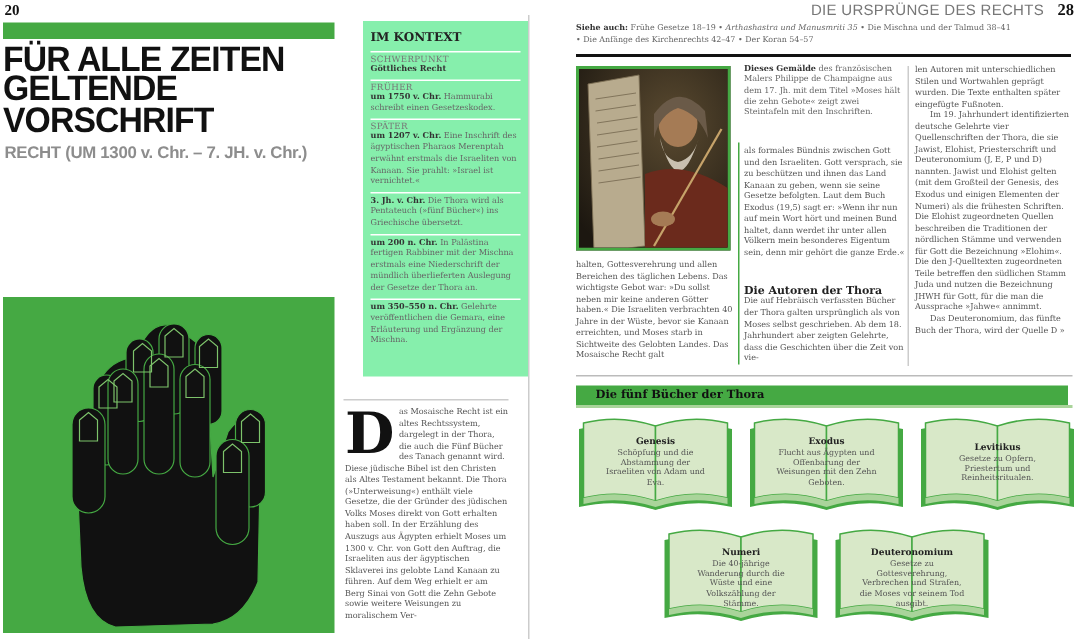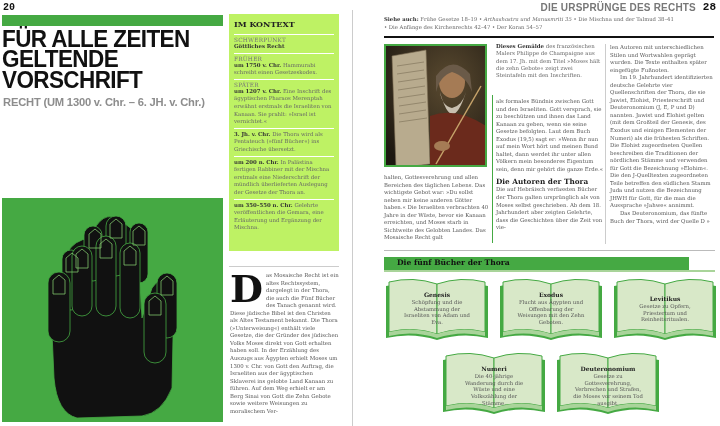--- a/index.html
+++ b/index.html
@@ -1,24 +1,24 @@
 <!DOCTYPE html>
 <html><head>
 <meta charset="utf-8">
 <style>
 *{box-sizing:border-box;margin:0;padding:0}
 body{width:720px;height:426px;background:#fff;position:relative;overflow:hidden;font-family:"DejaVu Serif",serif;color:#444}
 .abs{position:absolute}
-.pnum{font-family:Liberation Mono, monospace;font-weight:bold;color:#111}
+.pnum{font-family:Liberation Serif, serif;font-weight:bold;color:#111}
 #pg-left{left:0;top:0;width:360px;height:426px}
 #pg-right{left:360px;top:0;width:360px;height:426px}
 .greenbar{background:#45a943}
 .title{font-family:"Liberation Sans",sans-serif;font-weight:bold;font-size:22.5px;line-height:20px;color:#111;letter-spacing:-0.6px;transform:scaleY(1.05)}
 .subtitle{font-family:"Liberation Sans",sans-serif;font-weight:bold;font-size:11.2px;line-height:15px;color:#8d8d8d;letter-spacing:-0.2px}
-.ctx{background:#bef264;}
+.ctx{background:#86efac;margin-left:13px;}
 .ctx h3{font-family:"DejaVu Serif",serif;font-size:8px;font-weight:bold;color:#222;padding:2px 0 3px}
 .ctx .lbl{font-size:5.8px;color:#777;letter-spacing:0.2px}
 .ctx .sep{border-top:1px solid #fff;margin:2px 0}
 .ctx p{font-size:5.4px;line-height:7.6px;color:#666}
 .ctx b{color:#333}
 .body{font-size:5.4px;line-height:7.55px;color:#555}
 .drop{float:left;font-family:"DejaVu Serif",serif;font-weight:bold;font-size:38px;line-height:32px;color:#111;margin:1px 3px 0 0}
 .see{font-size:5.3px;line-height:8px;color:#666}
 .see b{color:#333}
 .hline{background:#111}
@@ -37,21 +37,21 @@
 
 <div id="pg-left" class="abs">
   <div class="abs pnum" style="left:3px;top:2px;font-size:10px;">20</div>
   <div class="abs greenbar" style="left:2px;top:15px;width:221px;height:11px"></div>
 
   <div class="abs" style="left:2px;top:30px;width:225px">
     <div class="title">FÜR ALLE ZEITEN</div>
     <div class="title">GELTENDE VORSCHRIFT</div>
   </div>
   <div class="abs" style="left:3px;top:95px;width:225px">
-    <div class="subtitle">RECHT (UM 1300 v. Chr. – 6. JH. v. Chr.)</div>
+    <div class="subtitle">RECHT (UM 1300 v. Chr. – 7. JH. v. Chr.)</div>
   </div>
 
   <div class="abs greenbar" style="left:2px;top:198px;width:221px;height:224px">
     <svg width="221" height="224" viewBox="0 0 221 224">
       <g fill="#111" stroke="#45a943" stroke-width="0.8">
         <path d="M88 40 Q100 10 118 22 L135 35 L140 120 L150 90 Q165 70 172 90 L170 190 Q160 215 140 218 L75 220 Q55 215 52 180 L48 90 Q50 75 62 75 L65 55 Q72 42 88 40 Z"></path>
         <rect x="82" y="28" width="18" height="55" rx="9"></rect>
         <rect x="104" y="18" width="20" height="60" rx="10"></rect>
         <rect x="128" y="25" width="18" height="60" rx="9"></rect>
         <rect x="60" y="52" width="18" height="60" rx="9"></rect>
@@ -98,21 +98,21 @@
   <div class="abs" style="left:229px;top:266px;width:110px;height:1px;background:#ccc"></div>
 
   <div class="abs body" style="left:230px;top:272px;width:109px">
     <span class="drop">D</span><span>as Mosaische Recht ist ein altes Rechtssystem, dargelegt in der Thora, die auch die Fünf Bücher des Tanach genannt wird. Diese jüdische Bibel ist den Christen als Altes Testament bekannt. Die Thora (»Unterweisung«) enthält viele Gesetze, die der Gründer des jüdischen Volks Moses direkt von Gott erhalten haben soll. In der Erzählung des Auszugs aus Ägypten erhielt Moses um 1300 v. Chr. von Gott den Auftrag, die Israeliten aus der ägyptischen Sklaverei ins gelobte Land Kanaan zu führen. Auf dem Weg erhielt er am Berg Sinai von Gott die Zehn Gebote sowie weitere Weisungen zu moralischem Ver-</span>
   </div>
   <div class="abs vsep" style="left:352px;top:10px;width:1px;height:416px"></div>
 </div>
 
 <div id="pg-right" class="abs">
   <div class="abs pnum" style="right:4px;top:1px;font-size:11px;">28</div>
-  <div class="abs" style="right:24px;top:2px;font-family:'Liberation Sans',sans-serif;font-weight:bold;font-size:10px;color:#777;letter-spacing:0.2px">DIE URSPRÜNGE DES RECHTS</div>
+  <div class="abs" style="right:24px;top:2px;font-family:'Liberation Sans',sans-serif;font-weight:normal;font-size:10px;color:#777;letter-spacing:0.2px">DIE URSPRÜNGE DES RECHTS</div>
 
   <div class="abs see" style="left:24px;top:15px;width:330px">
     <b>Siehe auch:</b>
     <span>Frühe Gesetze 18–19</span> •
     <i>Arthashastra und Manusmriti 35</i> •
     <span>Die Mischna und der Talmud 38–41</span><br>
     • <span>Die Anfänge des Kirchenrechts 42–47</span> •
     <span>Der Koran 54–57</span>
   </div>
   <div class="abs hline" style="left:24px;top:36px;width:330px;height:2px"></div>
@@ -150,33 +150,33 @@
     <b>Dieses Gemälde</b> <span>des französischen Malers Philippe de Champaigne aus dem 17. Jh. mit dem Titel »Moses hält die zehn Gebote« zeigt zwei Steintafeln mit den Inschriften.</span>
   </div>
 
   <div class="abs body" style="left:24px;top:174px;width:107px">
     <span>halten, Gottesverehrung und allen Bereichen des täglichen Lebens. Das wichtigste Gebot war: »Du sollst neben mir keine anderen Götter haben.« Die Israeliten verbrachten 40 Jahre in der Wüste, bevor sie Kanaan erreichten, und Moses starb in Sichtweite des Gelobten Landes. Das Mosaische Recht galt</span>
   </div>
 
   <div class="abs" style="left:132px;top:95px;width:1px;height:148px;background:#45a943"></div>
   <div class="abs body" style="left:136px;top:98px;width:108px">
     <div>als formales Bündnis zwischen Gott und den Israeliten. Gott versprach, sie zu beschützen und ihnen das Land Kanaan zu geben, wenn sie seine Gesetze befolgten. Laut dem Buch Exodus (19,5) sagt er: »Wenn ihr nun auf mein Wort hört und meinen Bund haltet, dann werdet ihr unter allen Völkern mein besonderes Eigentum sein, denn mir gehört die ganze Erde.«</div>
-    <h4 style="margin-top:4px">Die Autoren der Thora</h4>
+    <h4 style="margin-top:16px">Die Autoren der Thora</h4>
     <div>Die auf Hebräisch verfassten Bücher der Thora galten ursprünglich als von Moses selbst geschrieben. Ab dem 18. Jahrhundert aber zeigten Gelehrte, dass die Geschichten über die Zeit von vie-</div>
   </div>
 
   <div class="abs vsep" style="left:245px;top:44px;width:1px;height:200px"></div>
   <div class="abs body" style="left:250px;top:44px;width:106px">
     <div>len Autoren mit unterschiedlichen Stilen und Wortwahlen geprägt wurden. Die Texte enthalten später eingefügte Fußnoten.</div>
     <div style="text-indent:10px">Im 19. Jahrhundert identifizierten deutsche Gelehrte vier Quellenschriften der Thora, die sie Jawist, Elohist, Priesterschrift und Deuteronomium (J, E, P und D) nannten. Jawist und Elohist gelten (mit dem Großteil der Genesis, des Exodus und einigen Elementen der Numeri) als die frühesten Schriften. Die Elohist zugeordneten Quellen beschreiben die Traditionen der nördlichen Stämme und verwenden für Gott die Bezeichnung »Elohim«. Die den J-Quelltexten zugeordneten Teile betreffen den südlichen Stamm Juda und nutzen die Bezeichnung JHWH für Gott, für die man die Aussprache »Jahwe« annimmt.</div>
     <div style="text-indent:10px">Das Deuteronomium, das fünfte Buch der Thora, wird der Quelle D »</div>
   </div>
 
   <div class="abs" style="left:24px;top:250px;width:331px;height:1px;background:#bbb"></div>
-  <div class="abs greenbar" style="left:24px;top:257px;width:305px;height:13px">
+  <div class="abs greenbar" style="left:24px;top:257px;width:328px;height:13px">
     <div class="bar-title">Die fünf Bücher der Thora</div>
   </div>
   <div class="abs" style="left:24px;top:270px;width:331px;height:2px;background:#a9d49a"></div>
 
   <div class="book" style="left:24px;top:278px">
     <svg width="106" height="64" viewBox="0 0 106 64">
       <path d="M2 8 Q28 2 53 10 Q78 2 104 8 L104 60 Q78 54 53 62 Q28 54 2 60 Z" fill="#45a943"></path>
       <path d="M5 4 Q29 -2 53 6 L53 56 Q29 48 5 54 Z" fill="#d8e8c8" stroke="#45a943" stroke-width="1"></path>
       <path d="M101 4 Q77 -2 53 6 L53 56 Q77 48 101 54 Z" fill="#d8e8c8" stroke="#45a943" stroke-width="1"></path>
       <path d="M5 54 Q29 48 53 56 Q77 48 101 54 L101 58 Q77 52 53 60 Q29 52 5 58 Z" fill="#a9d49a"></path>

